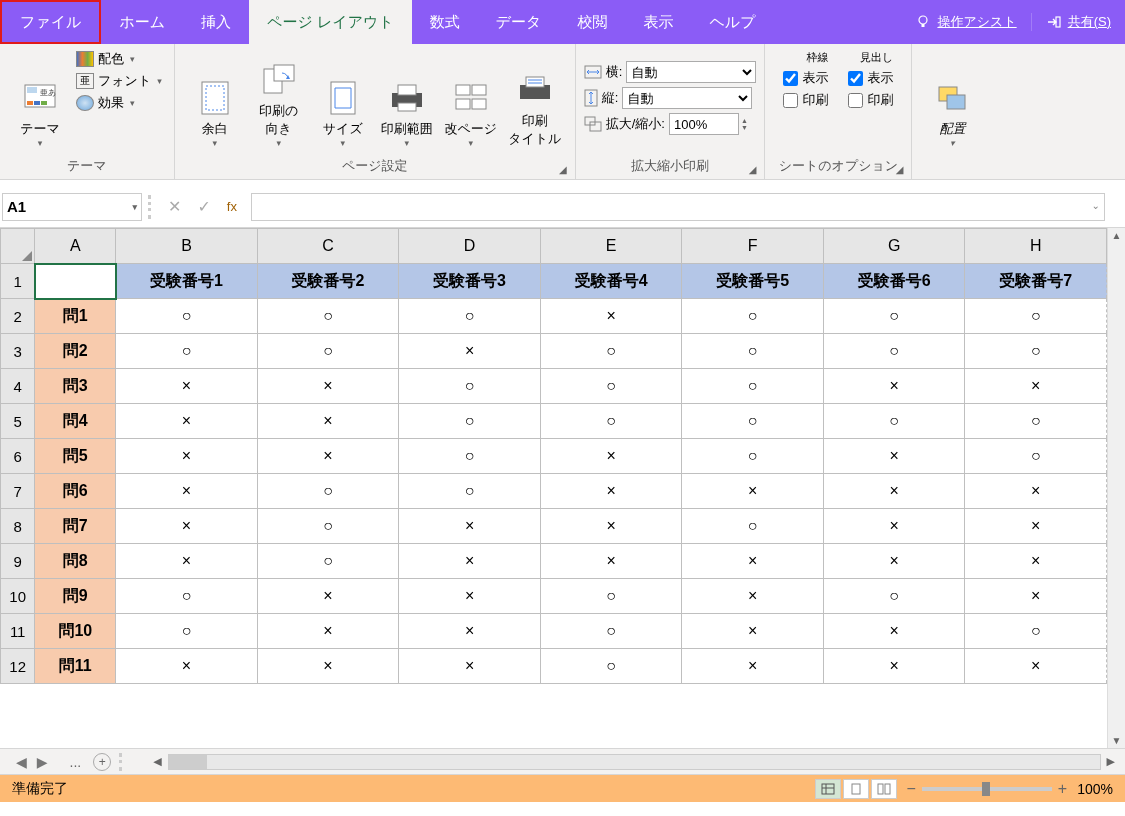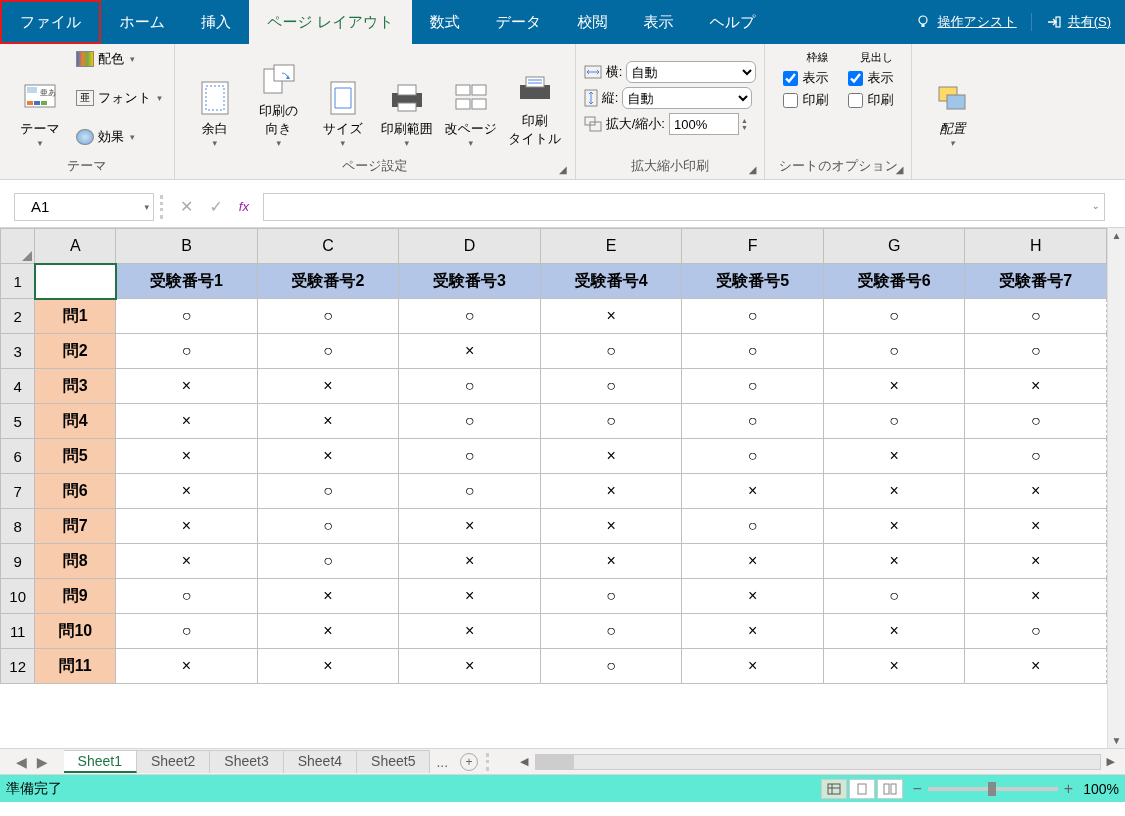--- a/index.html
+++ b/index.html
@@ -1,19 +1,19 @@
 <!DOCTYPE html>
 <html><head>
 <meta charset="utf-8">
 <style>
 * { box-sizing: border-box; margin: 0; padding: 0; }
 body { font-family: "Yu Gothic UI", "Meiryo", sans-serif; font-size: 13px; background: #fff; width: 1125px; height: 816px; overflow: hidden; }
 
 
-.tabs-bar { background: #0369a1; height: 44px; display: flex; align-items: stretch; color: #fff; }
+.tabs-bar { background: #8b5cf6; height: 44px; display: flex; align-items: stretch; color: #fff; }
 .tab { padding: 0 18px; display: flex; align-items: center; font-size: 15px; cursor: pointer; }
 .tab.file { border: 2px solid #e01b1b; }
 .tab.active { background: #f3f2f1; color: #217346; }
 .tabs-right { margin-left: auto; display: flex; align-items: center; text-decoration: underline; }
 .tell-me { display: flex; align-items: center; gap: 6px; padding: 0 14px; }
 .share { display: flex; align-items: center; gap: 6px; padding: 0 14px; border-left: 1px solid rgba(255,255,255,.2);}
 .share u { text-decoration: underline; }
 
 
 .ribbon { background: #f3f2f1; border-bottom: 1px solid #d6d6d6; height: 136px; display: flex; }
@@ -23,34 +23,34 @@
 .group-label .launcher { position: absolute; right: 0; bottom: 2px; font-size: 10px; color: #666; }
 .vbtn { display: flex; flex-direction: column; align-items: center; justify-content: flex-end; width: 64px; height: 100px; font-size: 13px; padding-top: 6px; cursor: pointer; }
 .vbtn .ic { width: 36px; height: 36px; margin-bottom: 4px; display: flex; align-items: center; justify-content: center; }
 .vbtn .dd { font-size: 9px; color: #666; }
 .small-row { display: flex; align-items: center; gap: 4px; font-size: 13px; padding: 2px 4px; cursor: pointer; white-space: nowrap; }
 .small-row .sq { width: 18px; height: 16px; border: 1px solid #888; display: inline-block; }
 .small-row .dd { font-size: 9px; color: #666; margin-left: 2px; }
 
 .scale-row { display: flex; align-items: center; gap: 4px; font-size: 13px; padding: 2px 0; }
 .scale-row select, .scale-row input { font-size: 13px; height: 22px; border: 1px solid #ababab; background: #fff; }
-.scale-row select { width: 130px; border-radius: 6px; }
+.scale-row select { width: 130px; }
 .scale-row input { width: 70px; text-align: left; padding-left: 4px; }
 
 .check-col { padding: 2px 10px; }
 .check-col .hdr { font-size: 11px; padding-bottom: 2px; text-align: right; }
 .check-col label { display: flex; align-items: center; gap: 4px; font-size: 13px; padding: 2px 0; }
 .check-col input[type=checkbox] { width: 15px; height: 15px; }
 
 
 .fx-row { display: flex; align-items: center; height: 48px; border-bottom: 1px solid #d6d6d6; background: #fff; padding-top: 12px; padding-bottom: 6px;}
-.namebox { width: 140px; height: 28px; border: 1px solid #ccc; margin-left: 14px; display: flex; align-items: center; padding-left: 16px; font-size: 15px; position: relative; }
+.namebox { width: 140px; height: 28px; border: 1px solid #ccc; margin-left: 2px; display: flex; align-items: center; padding-left: 4px; font-size: 15px; position: relative; font-weight: bold; }
 .namebox .dd { position: absolute; right: 4px; font-size: 9px; color: #666; }
 .fx-controls { display: flex; align-items: center; gap: 16px; padding: 0 14px; color: #aaa; }
-.fx-controls .fx { font-style: italic; color: #a21caf; }
+.fx-controls .fx { color: #a16207; }
 .formula-input { flex: 1; height: 28px; border: 1px solid #ccc; margin-right: 20px; position: relative;}
 .formula-input .dd { position: absolute; right: 4px; top: 6px; font-size: 10px; color: #888;}
 
 
 .grid-area { display: flex; height: 520px; }
 .grid-main { flex: 1; overflow: hidden; position: relative; }
 .grid-scroll-v { width: 18px; background: #f0f0f0; border-left: 1px solid #ddd; display:flex; flex-direction:column; align-items:center; padding:2px 0;}
 .grid-scroll-v .arrow{font-size:10px;color:#666;}
 table.sheet { border-collapse: collapse; width: 100%; }
 table.sheet th, table.sheet td { border: 1px solid #bfbfbf; font-size: 16px; text-align: center; height: 35px; padding: 0; }
@@ -71,21 +71,21 @@
 .sheet-tab { padding: 2px 14px; border-right: 1px solid #ccc; cursor: pointer; color: #555; background:#e8e8e8; border-top:1px solid #ccc;}
 .sheet-tab.active { background: #fff; color: #217346; border-bottom: 2px solid #217346; }
 .sheet-more { padding: 0 6px; color: #666; }
 .new-sheet { width: 18px; height: 18px; border: 1px solid #aaa; border-radius: 50%; display: flex; align-items: center; justify-content: center; font-size: 12px; color: #666; margin-left: 6px; }
 .hscroll { flex: 1; display: flex; align-items: center; padding: 0 4px; margin-left:10px;}
 .hscroll .track { flex: 1; height: 16px; background: #e8e8e8; border: 1px solid #ccc; position: relative; }
 .hscroll .thumb { position: absolute; left: 0; top: 0; bottom: 0; width: 38px; background: #cdcdcd; }
 .hscroll .arrow { padding: 0 6px; color: #666; font-size: 11px; }
 
 
-.status-bar { display: flex; align-items: center; height: 28px; background: #5eead4; border-top: 1px solid #d6d6d6; font-size: 14px; padding: 0 6px; }
+.status-bar { display: flex; align-items: center; height: 28px; background: #fdba74; border-top: 1px solid #d6d6d6; font-size: 14px; padding: 0 12px; }
 .status-right { margin-left: auto; display: flex; align-items: center; gap: 10px; }
 .view-btns { display: flex; gap: 2px; }
 .view-btns .vb { width: 26px; height: 20px; border: 1px solid #ccc; background: #fff; display:flex; align-items:center; justify-content:center; }
 .view-btns .vb.active { background: #d4e6d4; }
 .zoom-slider { display: flex; align-items: center; gap: 6px; }
 .zoom-slider .track { width: 130px; height: 4px; background: #ccc; position: relative; }
 .zoom-slider .thumb { position: absolute; left: 60px; top: -5px; width: 8px; height: 14px; background: #888; }
 
 svg { display: block; }
 </style>
@@ -131,21 +131,21 @@
               <rect x="4" y="6" width="10" height="6" fill="#bdd7ee"></rect>
               <text x="17" y="14" font-size="8" fill="#444">亜あ</text>
               <rect x="4" y="20" width="6" height="4" fill="#ed7d31"></rect>
               <rect x="11" y="20" width="6" height="4" fill="#4472c4"></rect>
               <rect x="18" y="20" width="6" height="4" fill="#70ad47"></rect>
             </svg>
           </div>
         <span>テーマ</span>
           <span class="dd">▾</span>
       </div>
-      <div style="display:flex;flex-direction:column;justify-content:space-between;height:100px;">
+      <div style="display:flex;flex-direction:column;justify-content:flex-start;height:100px;">
         <div class="small-row">
             <span class="sq" style="background:linear-gradient(90deg,#4472c4,#ed7d31,#70ad47,#ffc000);"></span>
             <span>配色</span>
             <span class="dd">▾</span>
           </div>
         <div class="small-row">
             <span class="sq" style="display:flex;align-items:center;justify-content:center;font-size:10px;">亜</span>
             <span>フォント</span>
             <span class="dd">▾</span>
           </div>
@@ -485,27 +485,20 @@
       <div style="flex:1"></div>
       <span class="arrow">▼</span>
     </div>
 </div>
 
 <div class="sheet-tabs-row">
   <div class="nav-arrows">
       <span>◀</span>
       <span>▶</span>
     </div>
-  <div id="sheet-tabs" style="display:flex;">
-      <div class="sheet-tab active">Sheet1</div>
-      <div class="sheet-tab">Sheet2</div>
-      <div class="sheet-tab">Sheet3</div>
-      <div class="sheet-tab">Sheet4</div>
-      <div class="sheet-tab">Sheet5</div>
-    </div>
   <span class="sheet-more">...</span>
   <span class="new-sheet">+</span>
   <div style="width:6px;border-left:3px dotted #ccc;height:18px;margin:0 8px;"></div>
   <div class="hscroll">
       <span class="arrow">◀</span>
       <div class="track">
         <div class="thumb"></div>
       </div>
       <span class="arrow">▶</span>
     </div>

